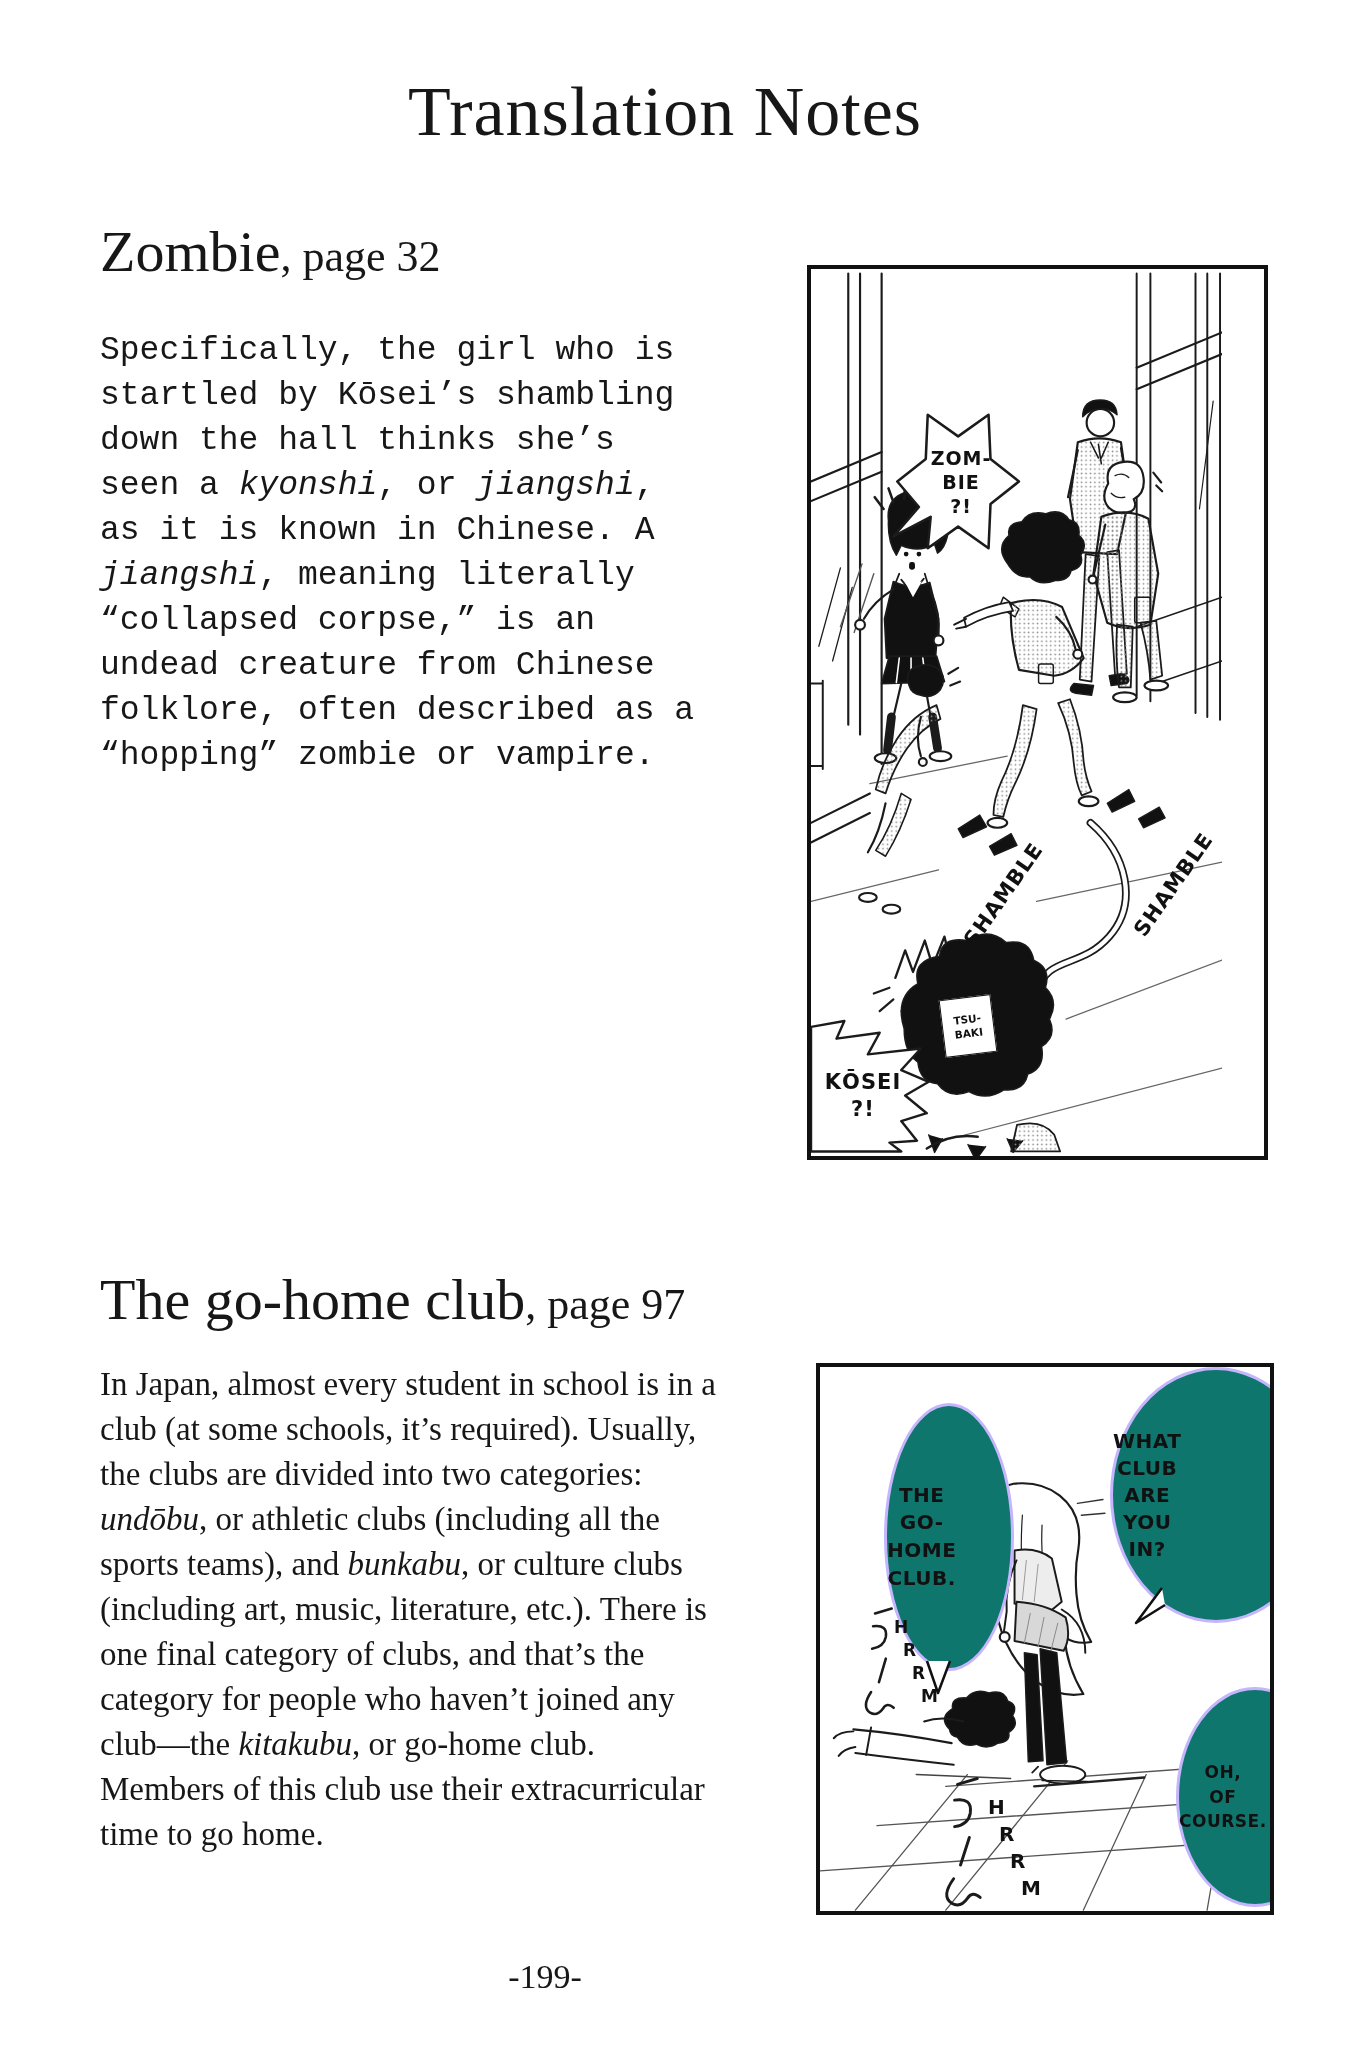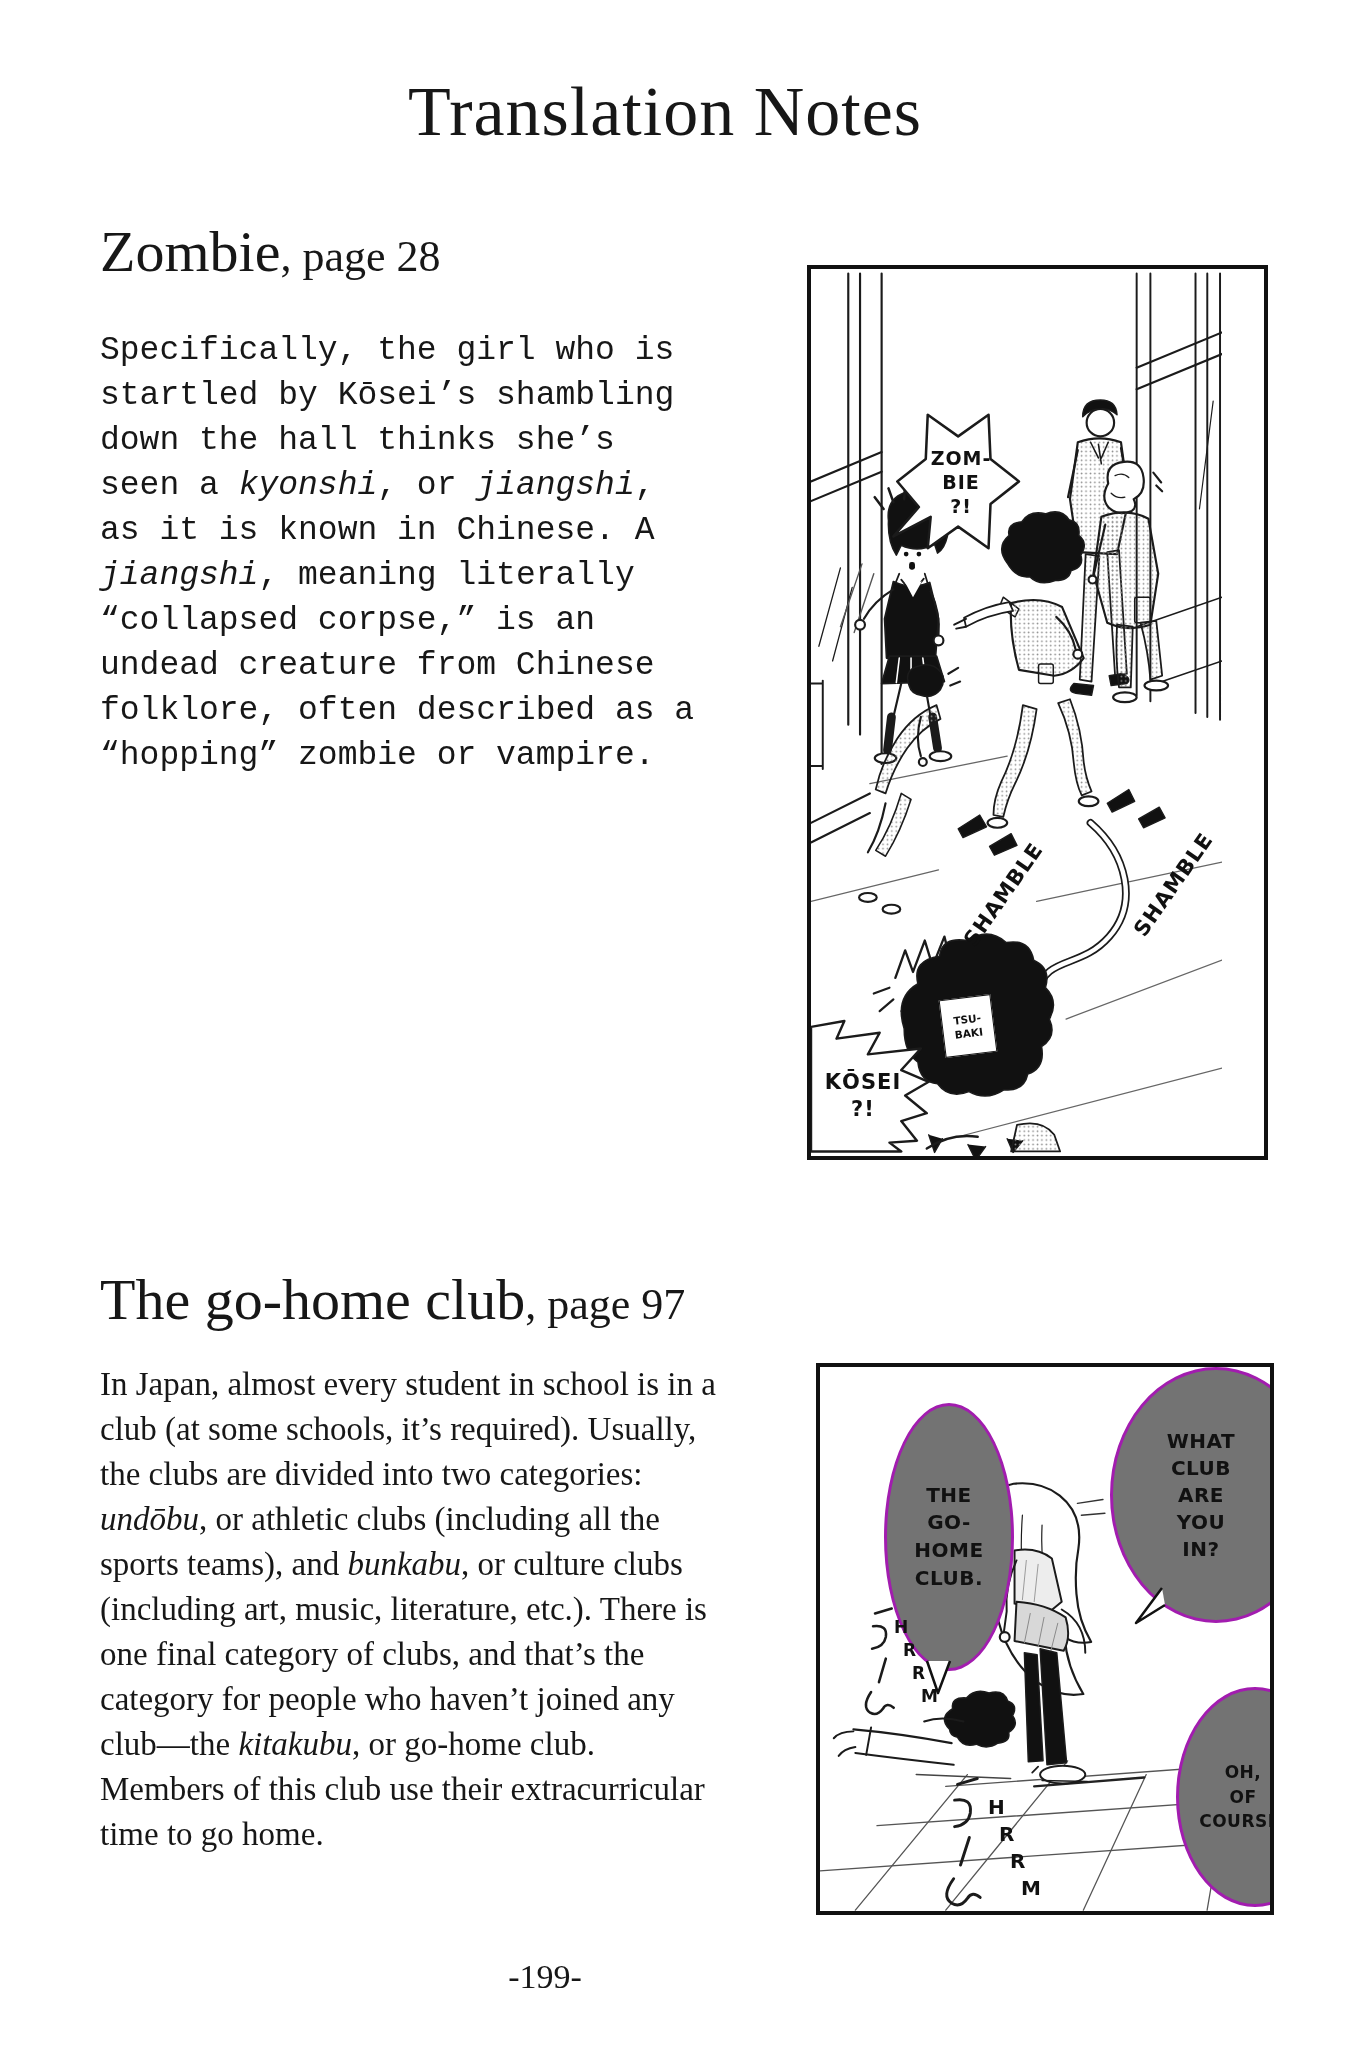--- a/index.html
+++ b/index.html
@@ -17,22 +17,22 @@
   #h1{top:218px;}
   #h2{top:1266px;}
   #pagenum{top:1958px;left:445px;width:200px;text-align:center;font-size:34px;}
   
   .panel{border:4px solid #111;background:#fff;overflow:hidden;box-sizing:border-box;}
   #panel1{left:807px;top:265px;width:461px;height:895px;}
   #panel2{left:816px;top:1363px;width:458px;height:552px;}
   .panel svg.art{position:absolute;left:0;top:0;z-index:1;}
   .btxt{position:absolute;font-family:"DejaVu Sans", sans-serif;font-weight:bold;color:#111;
         white-space:pre-line;text-align:center;z-index:4;}
-  .bubble{position:absolute;background:#737373;border:3px solid #a21caf;border-radius:50%;
-          display:flex;align-items:center;justify-content:center;z-index:2;}
+  .bubble{position:absolute;background:#0f766e;border:3px solid #c4b5fd;border-radius:50%;
+          display:flex;align-items:center;justify-content:flex-start;z-index:2;}
   .tail{position:absolute;z-index:3;}
   
   #zombie-txt{left:112px;top:178px;width:76px;font-size:19px;line-height:1.25;letter-spacing:1px;}
   #kosei-txt{left:2px;top:800px;width:100px;font-size:21px;line-height:1.3;letter-spacing:1px;z-index:5;}
   #tsubaki-note{left:131px;top:728px;width:50px;height:56px;background:#fff;border:1.5px solid #111;
                 transform:rotate(-7deg);font-size:10.5px;line-height:1.35;display:flex;align-items:center;
                 justify-content:center;z-index:5;}
   .shamble{font-size:21px;letter-spacing:1px;transform-origin:left top;z-index:5;white-space:nowrap;}
   #shamble1{left:148px;top:668px;transform:rotate(-55deg);}
   #shamble2{left:318px;top:658px;transform:rotate(-55deg);}
@@ -53,21 +53,21 @@
   #hrrm2 span:nth-child(3){left:22px;top:54px;} #hrrm2 span:nth-child(4){left:33px;top:81px;}
 </style>
 </head>
 <body>
 
 <div id="page">
 
   <div class="abs" id="title">Translation Notes</div>
 
   <div class="abs sect-head" id="h1">
-    <span class="h">Zombie</span><span class="hs">, page 28</span>
+    <span class="h">Zombie</span><span class="hs">, page 32</span>
   </div>
 
   <div class="abs bodytext" id="p1">
     <span>Specifically, the girl who is startled by Kōsei’s shambling down the hall thinks she’s seen a </span><i>kyonshi</i><span>, or </span><i>jiangshi</i><span>, as it is known in Chinese. A </span><i>jiangshi</i><span>, meaning literally “collapsed corpse,” is an undead creature from Chinese folklore, often described as a “hopping” zombie or vampire.</span>
   </div>
 
   <div class="abs panel" id="panel1">
     <svg class="art" width="411" height="887" viewBox="0 0 419 895" fill="none" stroke="#1b1b1b" stroke-width="2.2" stroke-linecap="round" stroke-linejoin="round">
       <defs>
         <pattern id="dots" width="4.5" height="4.5" patternUnits="userSpaceOnUse">

